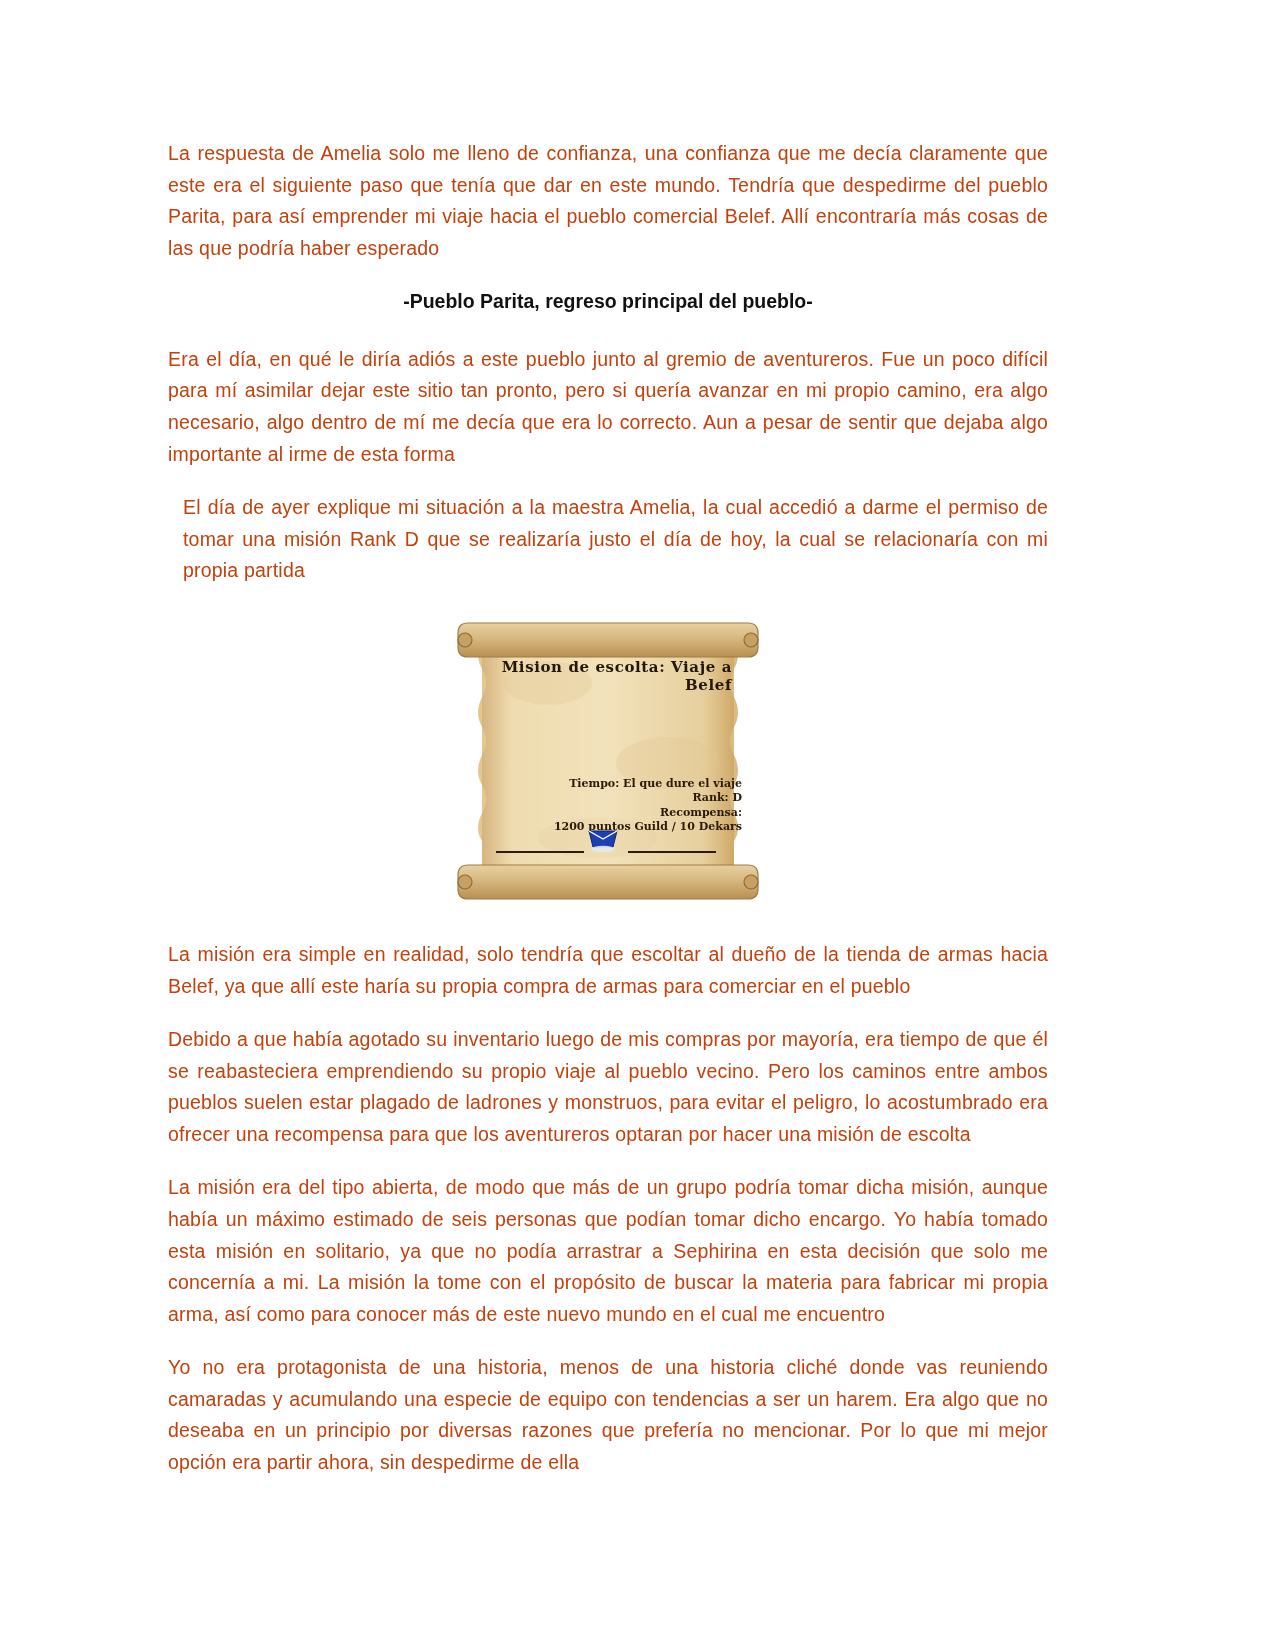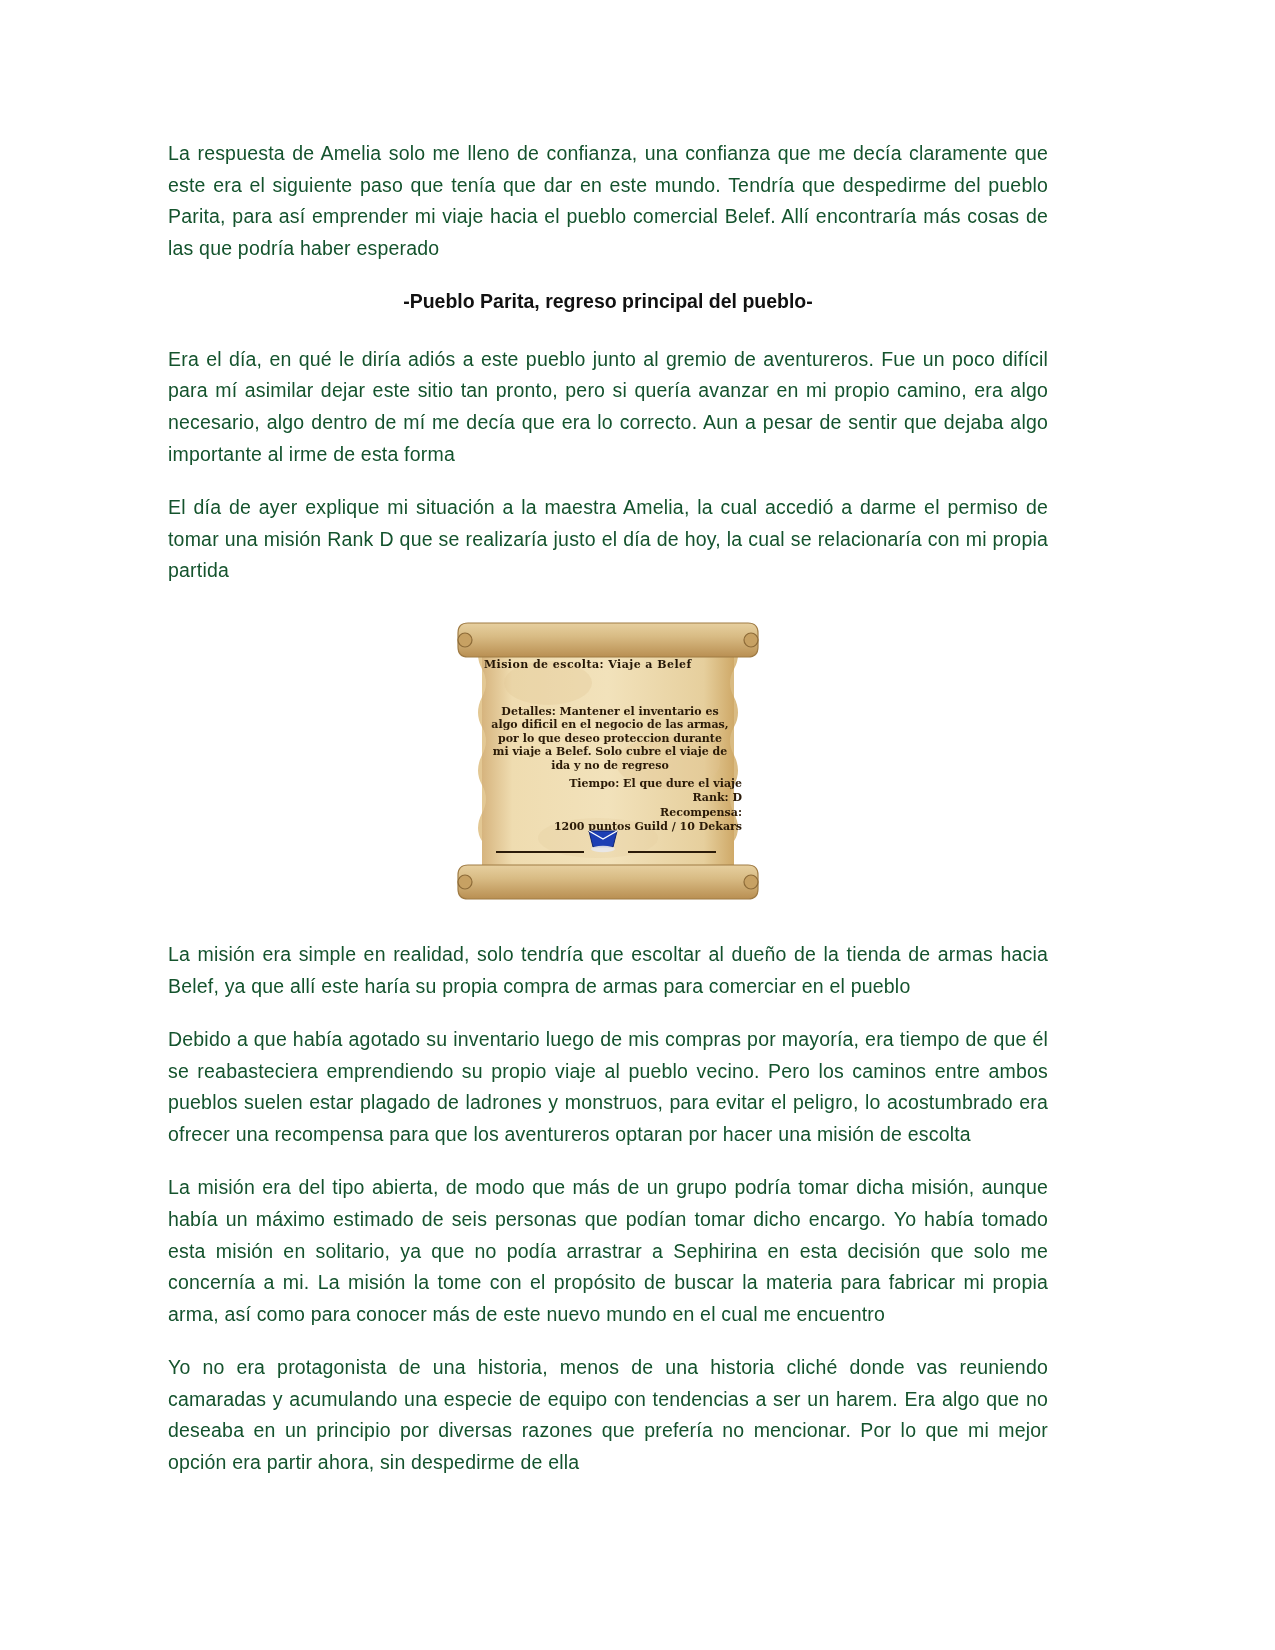--- a/index.html
+++ b/index.html
@@ -21,25 +21,26 @@
     background: #ffffff;
   }
   .doc-body {
     width: 880px;
   }
   p.para {
     margin: 0 0 22px 0;
     font-size: 19.5px;
     line-height: 1.62;
     text-align: justify;
-    color: #14532d;
+    color: #c2410c;
     letter-spacing: 0.01em;
   }
   p.para.last-in-group {
     margin-bottom: 26px;
+    margin-left: 15px;
   }
   p.center-bold {
     margin: 0 0 26px 0;
     font-size: 19.5px;
     line-height: 1.62;
     text-align: center;
     font-weight: bold;
     color: #111111;
   }
   .scroll-figure {
@@ -62,24 +63,24 @@
     top: 0;
     width: 340px;
     height: 300px;
     pointer-events: none;
   }
   .scroll-title {
     position: absolute;
     left: 46px;
     top: 46px;
     width: 248px;
-    text-align: left;
+    text-align: right;
     font-family: "DejaVu Serif", serif;
     font-weight: bold;
-    font-size: 11px;
+    font-size: 15px;
     line-height: 1.18;
     color: #241606;
     letter-spacing: 0.04em;
   }
   .scroll-details {
     position: absolute;
     left: 52px;
     top: 92px;
     width: 240px;
     text-align: center;
@@ -164,21 +165,20 @@
           <circle cx="27" cy="27" r="7" fill="#c7a163" stroke="#8d6b38" stroke-width="1.2"></circle>
           <circle cx="313" cy="27" r="7" fill="#c7a163" stroke="#8d6b38" stroke-width="1.2"></circle>
 
           <path d="M30 252 L310 252 q10 0 10 10 L320 276 q0 10 -10 10 L30 286 q-10 0 -10 -10 L20 262 q0 -10 10 -10 Z" fill="url(#rollGrad)" stroke="#a07c45" stroke-width="1.2"></path>
           <circle cx="27" cy="269" r="7" fill="#c7a163" stroke="#8d6b38" stroke-width="1.2"></circle>
           <circle cx="313" cy="269" r="7" fill="#c7a163" stroke="#8d6b38" stroke-width="1.2"></circle>
         </svg>
 
         <div class="scroll-text">
           <div class="scroll-title">Mision de escolta: Viaje a Belef</div>
-          <div class="scroll-details">Detalles: Mantener el inventario es algo dificil en el negocio de las armas, por lo que deseo proteccion durante mi viaje a Belef. Solo cubre el viaje de ida y no de regreso</div>
           <div class="scroll-meta">
             <div>Tiempo: El que dure el viaje</div>
             <div>Rank: D</div>
             <div>Recompensa:</div>
             <div>1200 puntos Guild / 10 Dekars</div>
           </div>
 
           <svg class="seal" viewBox="0 0 34 26" xmlns="http://www.w3.org/2000/svg">
             <path d="M3 4 L31 4 L27 20 L7 20 Z" fill="#1d3fb4" stroke="#0e2470" stroke-width="1"></path>
             <path d="M3 4 L17 12 L31 4" fill="none" stroke="#ffffff" stroke-width="1.4"></path>

